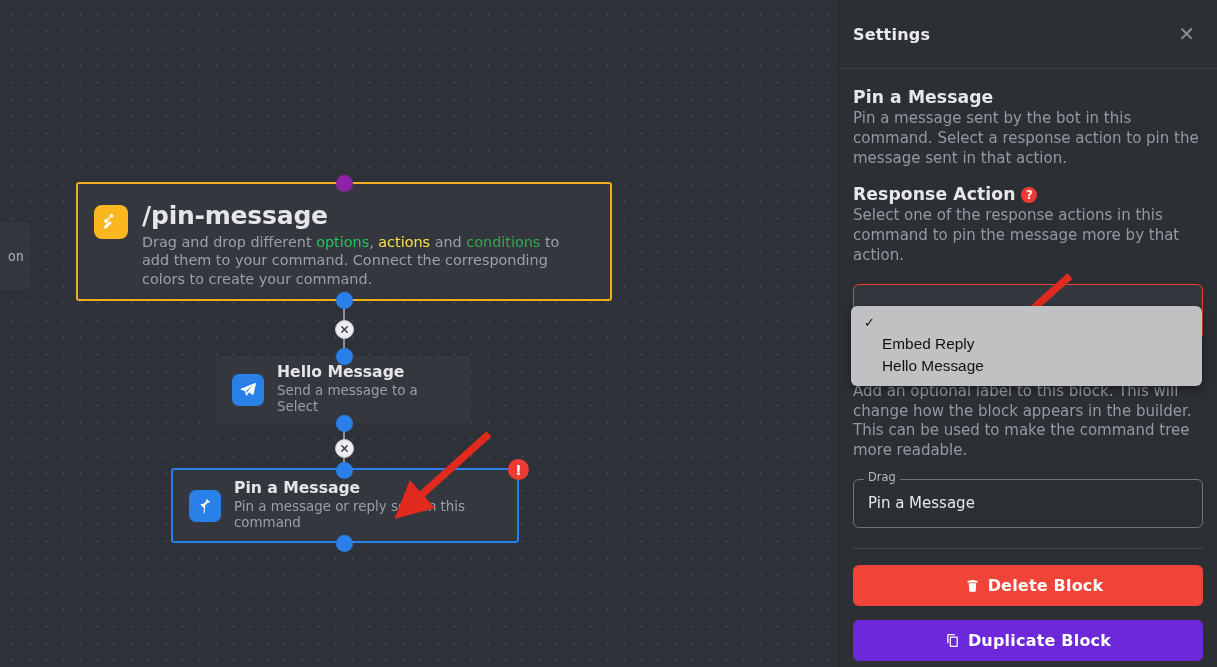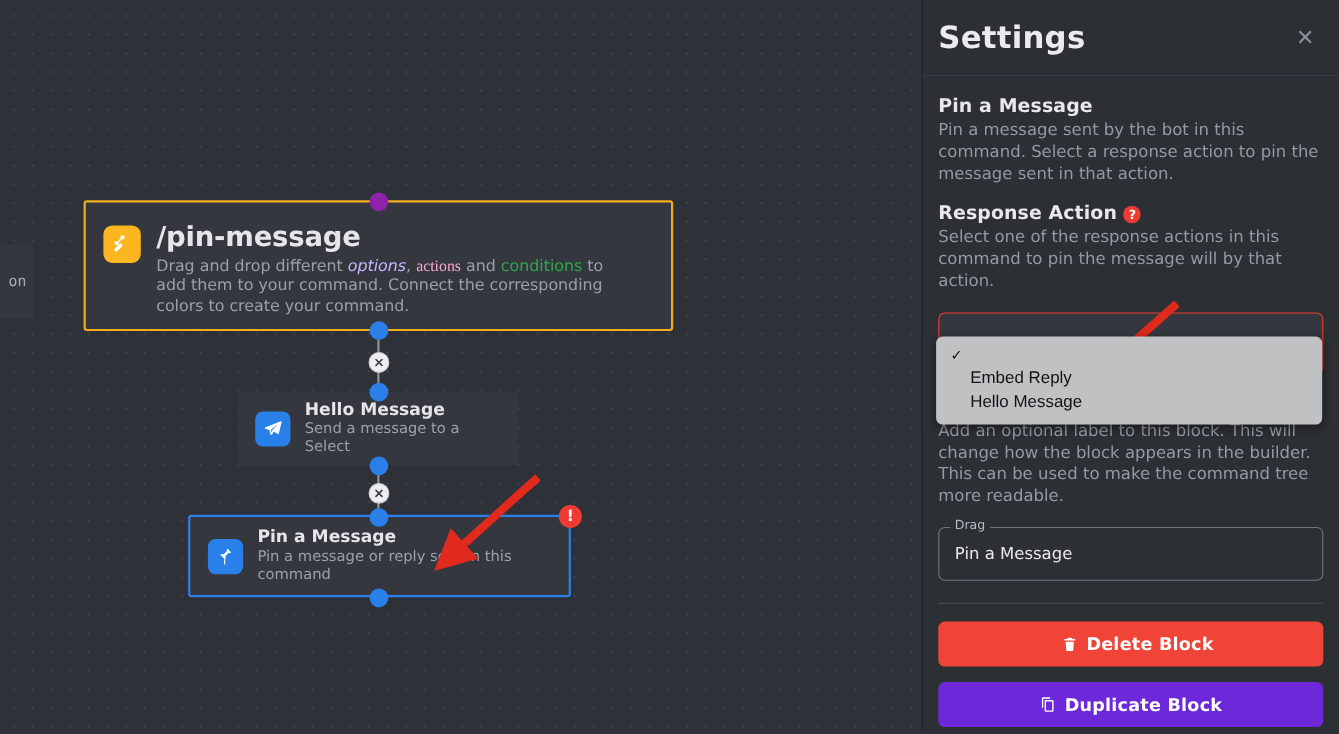--- a/index.html
+++ b/index.html
@@ -92,22 +92,22 @@
     line-height: 1.12;
     font-family: "DejaVu Sans", sans-serif;
   }
   .cmd-desc {
     margin-top: 3px;
     color: #9ba0a8;
     font-size: 14.4px;
     line-height: 1.28;
     max-width: 430px;
   }
-  .c-opt { color: #c4b5fd; font-style: italic; }
-  .c-act { color: #f9a8d4; font-family: Liberation Serif, serif; }
+  .c-opt { color: #22c55e; }
+  .c-act { color: #fde047; }
   .c-cond { color: #2fa94e; }
 
   
   .act-block {
     position: absolute;
     background: #34373e;
     border-radius: 3px;
     display: flex;
     align-items: center;
     padding: 0 16px;
@@ -165,21 +165,21 @@
     overflow: hidden;
   }
   .panel-head {
     height: 69px;
     border-bottom: 1px solid #3a3e45;
     display: flex; align-items: center; justify-content: space-between;
     padding: 0 18px 0 14px;
   }
   .panel-title {
     color: #e9ebee;
-    font-size: 28px; font-weight: bold;
+    font-size: 16px; font-weight: bold;
     letter-spacing: 0.2px;
   }
   .close-x {
     color: #8a8f98; font-size: 20px; line-height: 1;
     cursor: pointer; padding: 4px 4px;
     font-family: "DejaVu Sans", sans-serif;
   }
   .panel-body { padding: 18px 14px 0 14px; position: relative; }
 
   .sec-title {
@@ -399,21 +399,21 @@
 
       <div class="sec-title">
         <span>Pin a Message</span>
       </div>
       <div class="sec-desc">Pin a message sent by the bot in this command. Select a response action to pin the message sent in that action.</div>
 
       <div class="sec-title" style="margin-top:16px;">
         <span>Response Action</span>
         <span class="help-icon">?</span>
       </div>
-      <div class="sec-desc">Select one of the response actions in this command to pin the message will by that action.</div>
+      <div class="sec-desc">Select one of the response actions in this command to pin the message more by that action.</div>
 
       <div class="select-wrap">
         <div class="select-box">
           <span class="select-caret"></span>
         </div>
 
         <div class="dropdown-pop">
           <div class="dd-item empty">
             <span class="tick">✓</span>
             <span class="lbl"></span>

